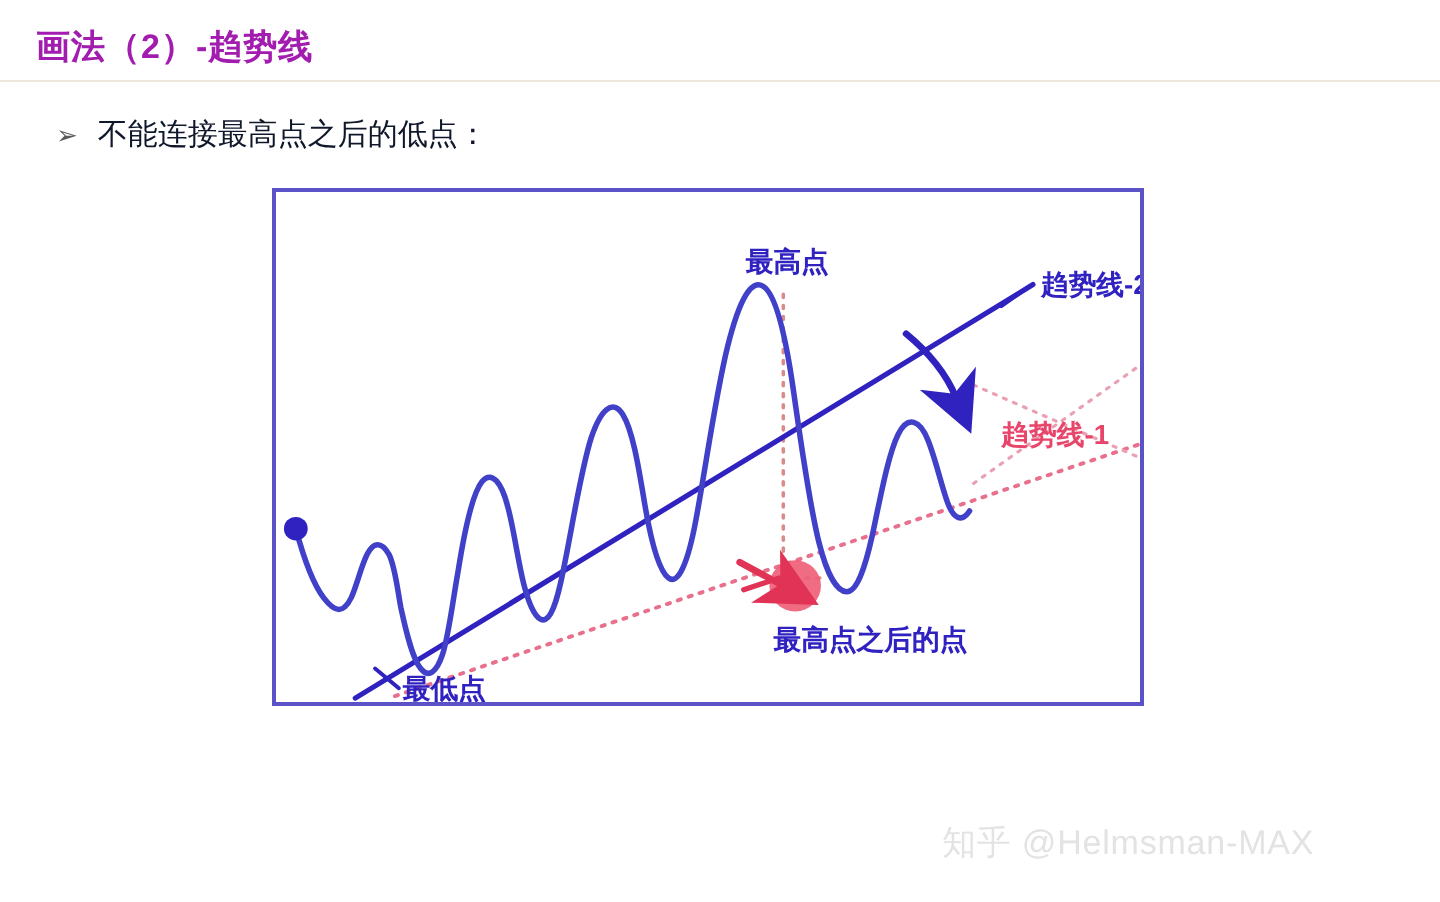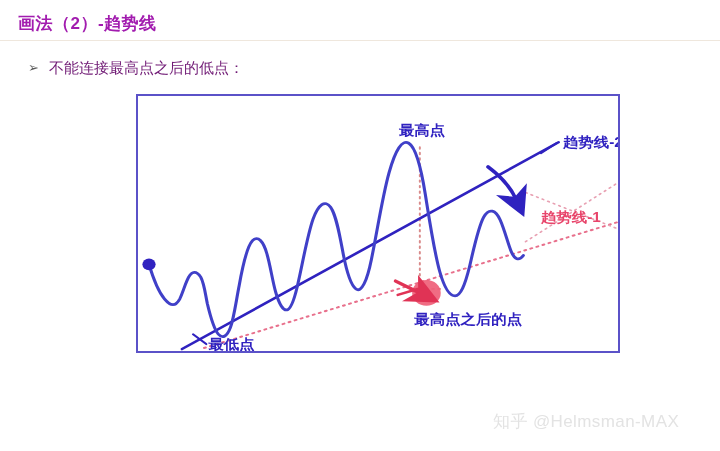--- a/index.html
+++ b/index.html
@@ -46,31 +46,31 @@
     gap: 10px;
   }
   #bullet-marker {
     font-size: 13px;
     color: #5a5a5a;
     line-height: 20px;
     transform: translateY(0px);
   }
   #bullet-text {
     font-size: 15px;
-    color: #701a75;
+    color: #0f172a;
     line-height: 20px;
     white-space: nowrap;
   }
 
   
   #chart-frame {
     position: absolute;
     left: 136px;
     top: 94px;
-    width: 484px;
+    width: 436px;
     height: 259px;
     border: 2px solid #5b52c8;
     background: #ffffff;
     box-sizing: border-box;
   }
   #chart-svg {
     position: absolute;
     left: 0;
     top: 0;
     width: 100%;
@@ -82,21 +82,21 @@
     font-weight: bold;
     white-space: nowrap;
     pointer-events: none;
   }
   .lbl-blue { fill: #3022c0; }
   .lbl-red  { fill: #e8456b; }
 
   
   #watermark {
     position: absolute;
-    left: 493px;
+    left: 471px;
     top: 410px;
     font-size: 17px;
     color: #e3e3e3;
     letter-spacing: 0.4px;
     white-space: nowrap;
     user-select: none;
   }
 </style>
 </head>
 <body>

